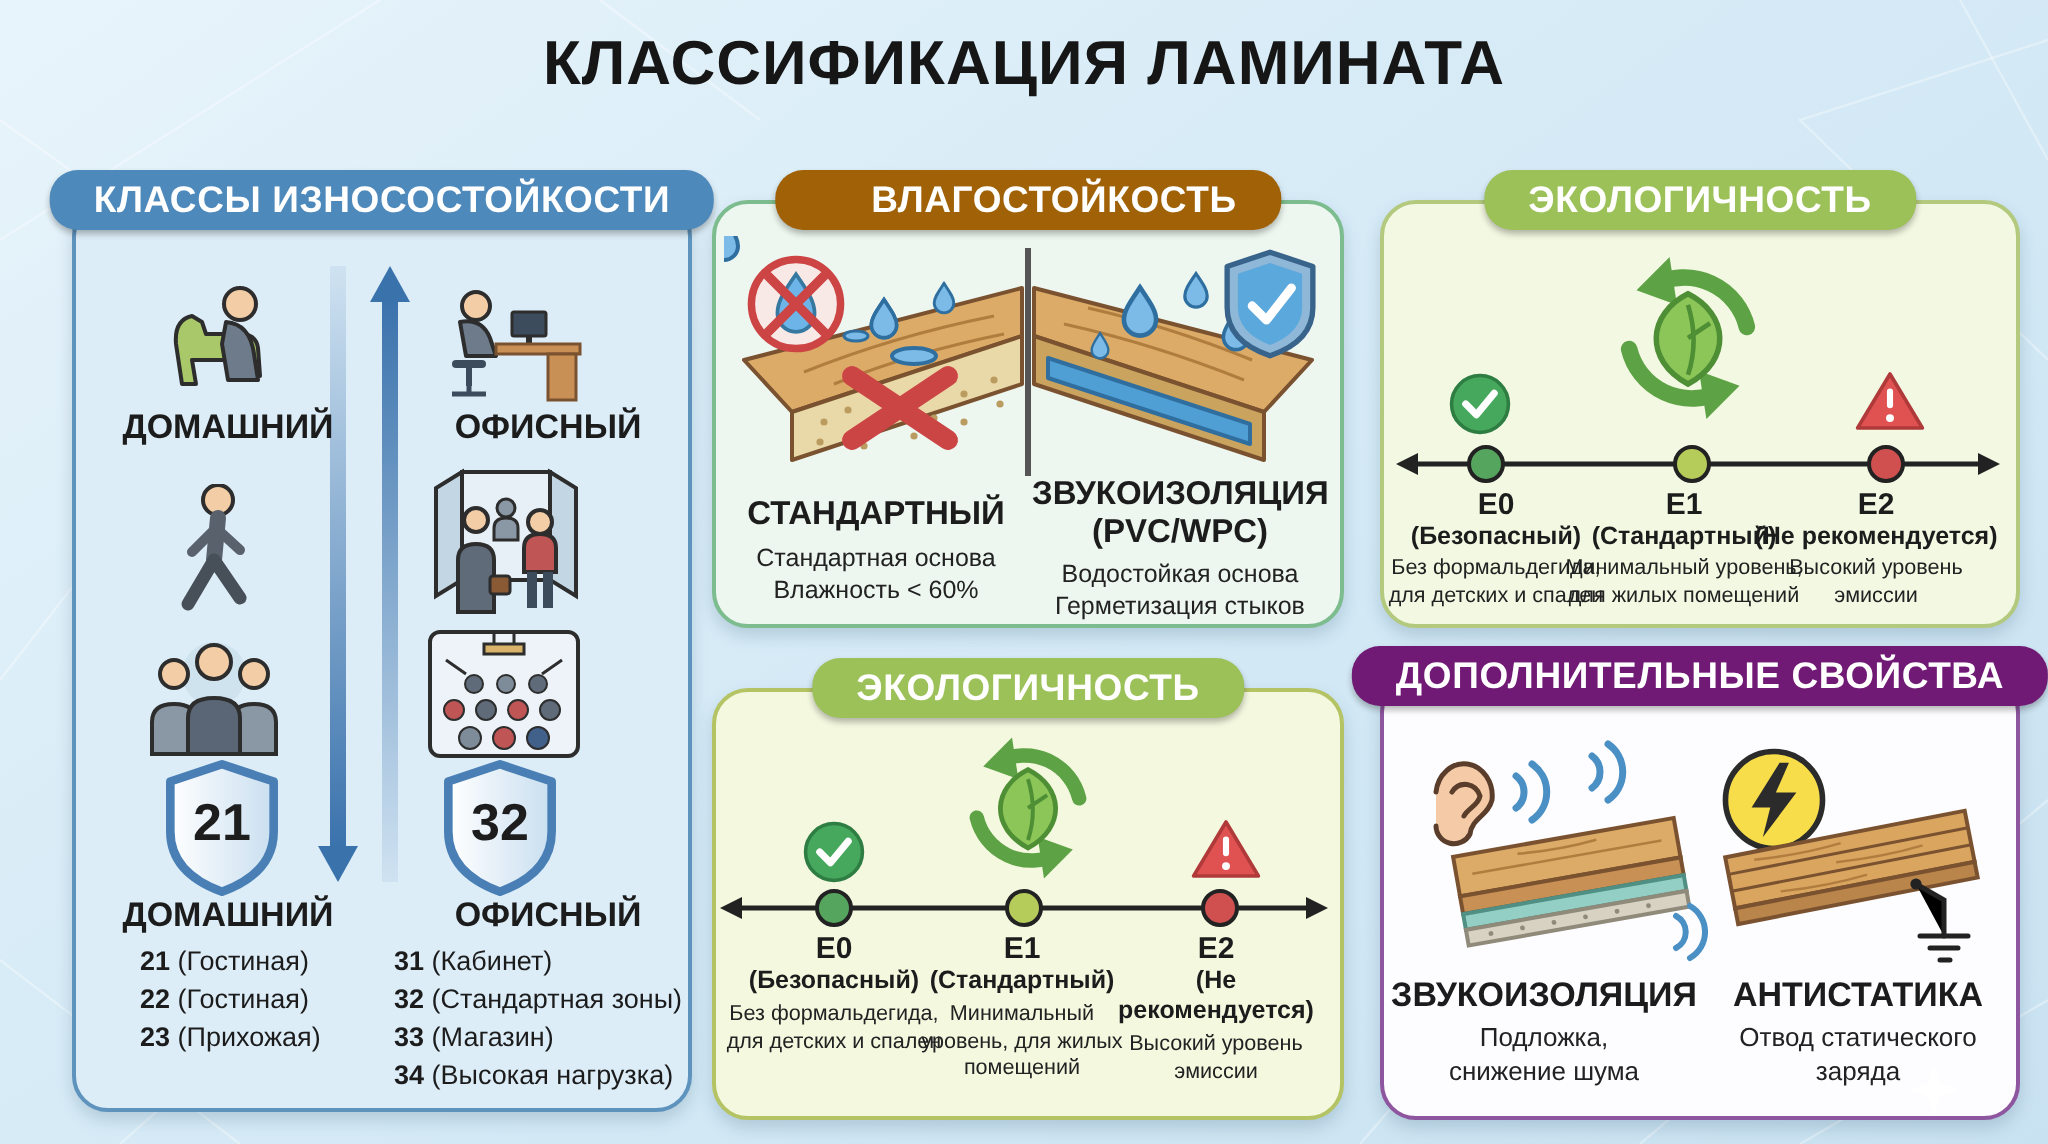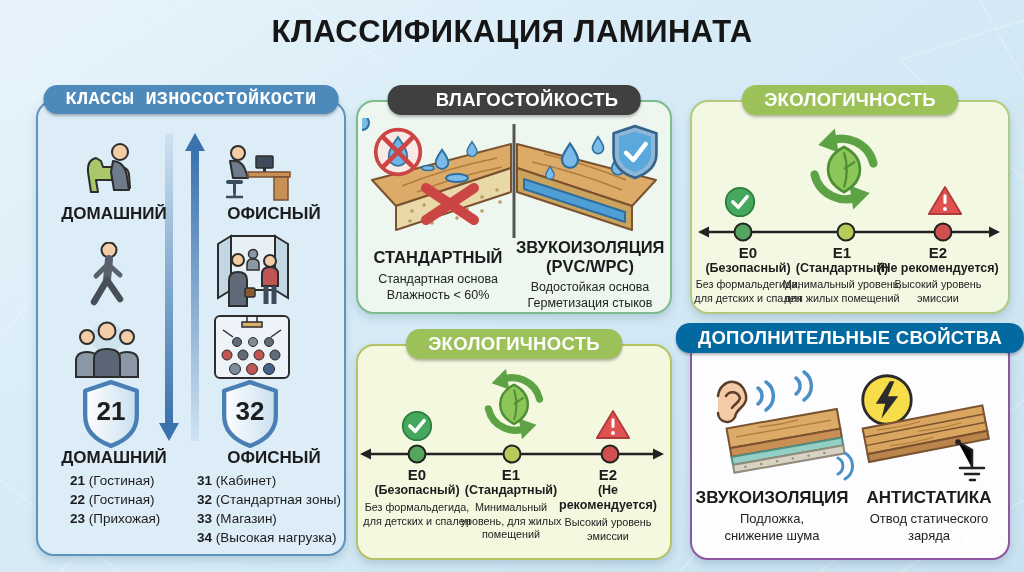--- a/index.html
+++ b/index.html
@@ -11,24 +11,24 @@
          font-size:31px;font-weight:800;letter-spacing:.5px;color:#161616;}
   .panel{position:absolute;border-radius:18px;border:2.5px solid;box-shadow:0 4px 8px rgba(60,95,125,.22);}
   .p-wear{left:36px;top:100px;width:306px;height:452px;background:#dcedf8;border-color:#5e93bd;}
   .p-moist{left:356px;top:100px;width:312px;height:210px;background:#edf6ef;border-color:#7cbc8e;}
   .p-eco-r{left:690px;top:100px;width:316px;height:210px;background:#f3f8e2;border-color:#b3c97e;}
   .p-eco-b{left:356px;top:344px;width:312px;height:212px;background:#f4f8df;border-color:#b4c465;}
   .p-extra{left:690px;top:338px;width:316px;height:218px;background:#fdfcfe;border-color:#8d569f;}
   .pill{position:absolute;left:50%;top:-17px;transform:translateX(-50%);
         color:#fff;font-weight:800;font-size:18.5px;letter-spacing:.3px;white-space:nowrap;
         padding:4px 22px;border-radius:14px;box-shadow:0 2px 3px rgba(0,0,0,.28);}
-  .pill-blue{background:#4d89bb;font-family:Liberation Mono, monospace;}
-  .pill-green{background:#404040;padding-left:48px;}
+  .pill-blue{background:#4d89bb;}
+  .pill-green{background:#a16207;padding-left:48px;}
   .pill-lime{background:#9cc158;}
-  .pill-purple{background:#0369a1;}
+  .pill-purple{background:#701a75;}
   .abs{position:absolute;}
   .ctr{text-align:center;}
   .colhdr{font-size:17px;font-weight:800;}
   .clslist{font-size:13.5px;line-height:19px;white-space:nowrap;}
   .clslist b{font-weight:800;}
   .shieldnum{position:absolute;width:100%;text-align:center;font-size:26px;font-weight:800;color:#1d1d1d;}
   .mtitle{font-size:16.5px;font-weight:800;line-height:19px;}
   .msub{font-size:12.5px;line-height:16px;color:#222;}
   .ecode{font-size:15px;font-weight:800;line-height:17px;}
   .elabel{font-size:12.5px;font-weight:800;line-height:15px;}

